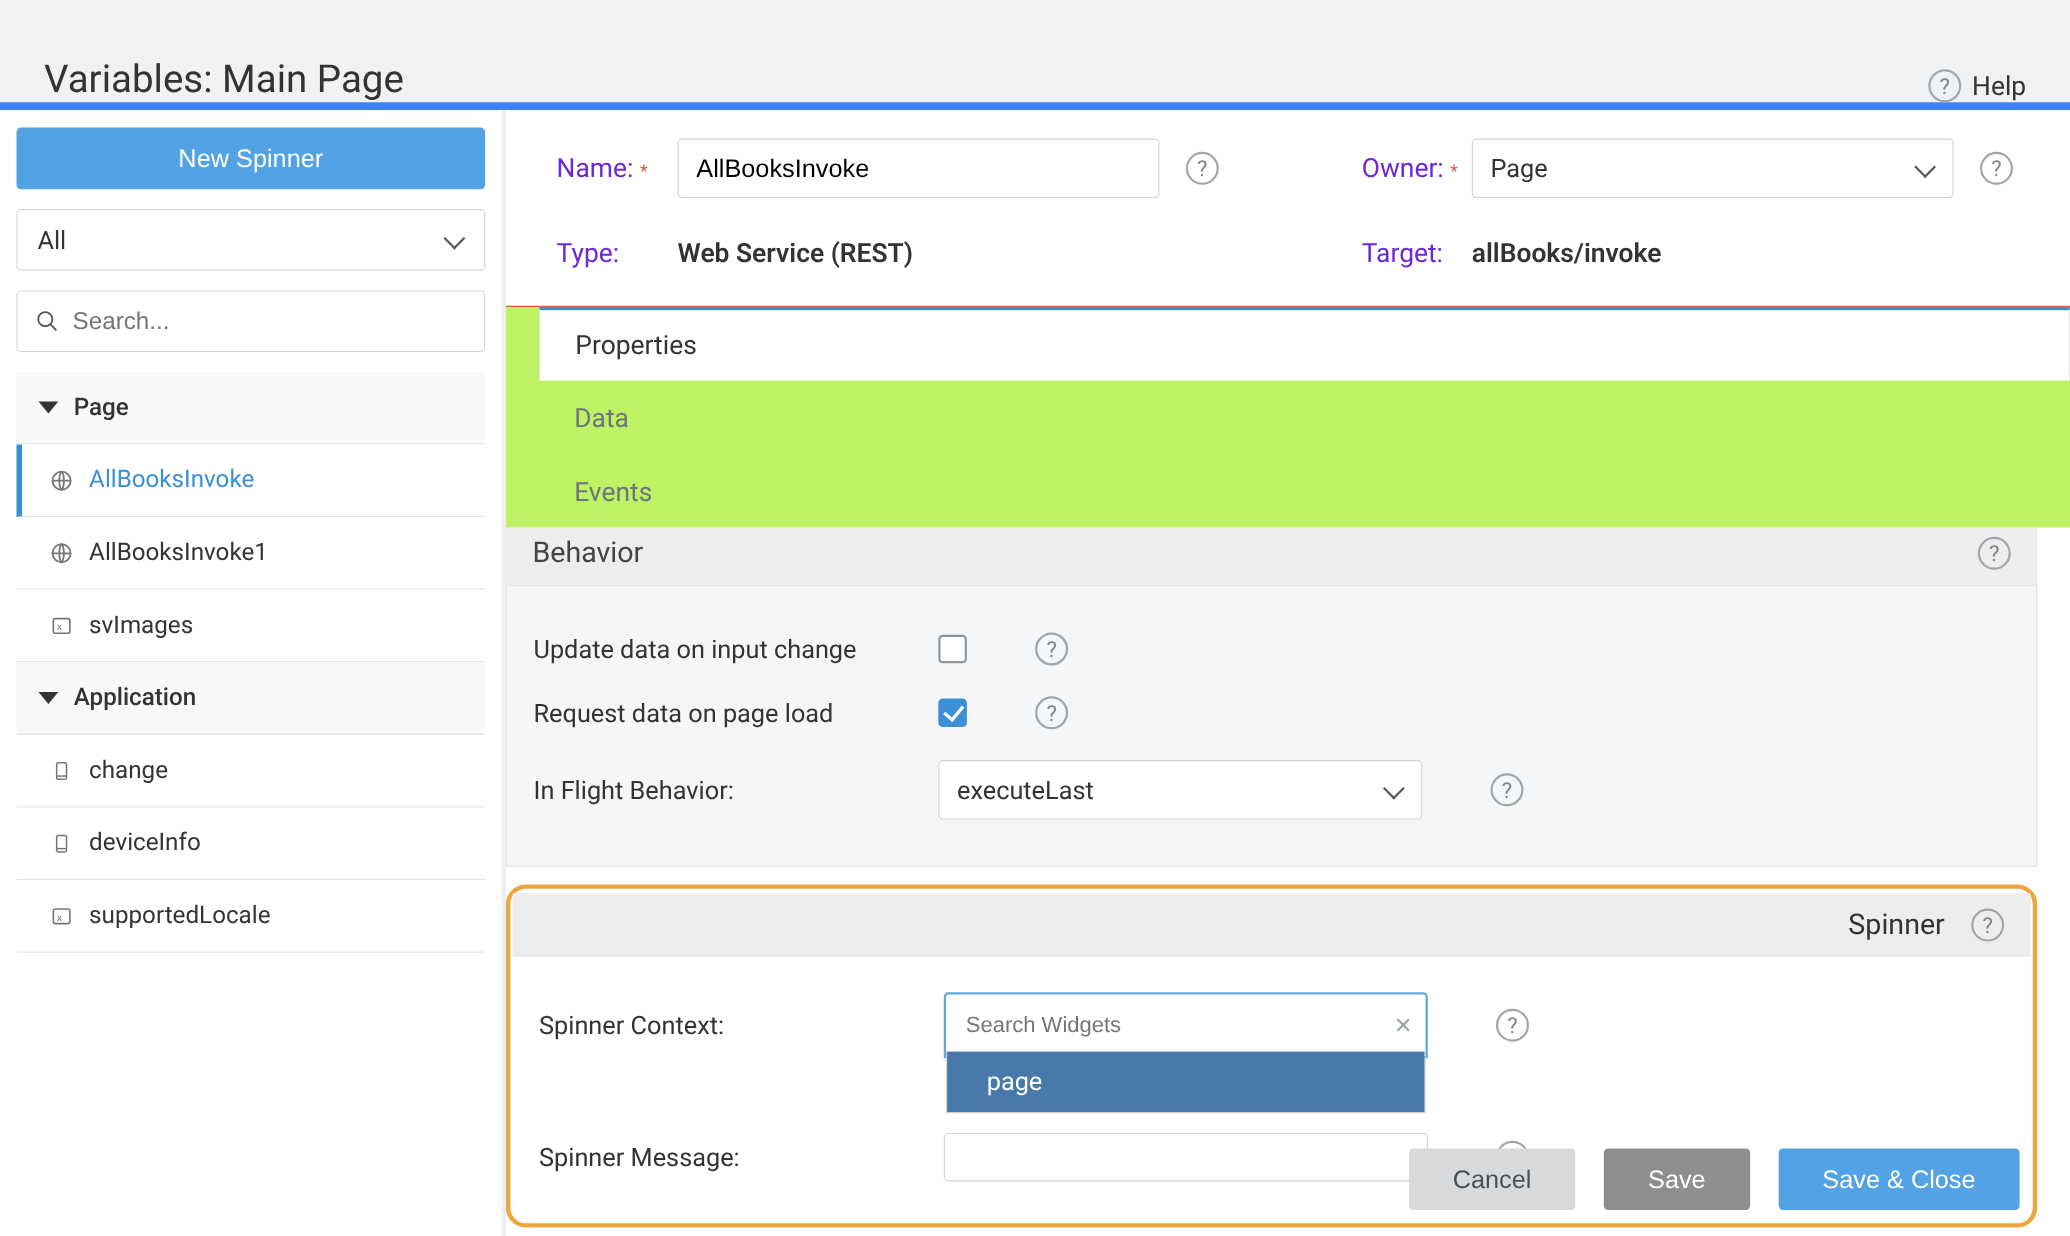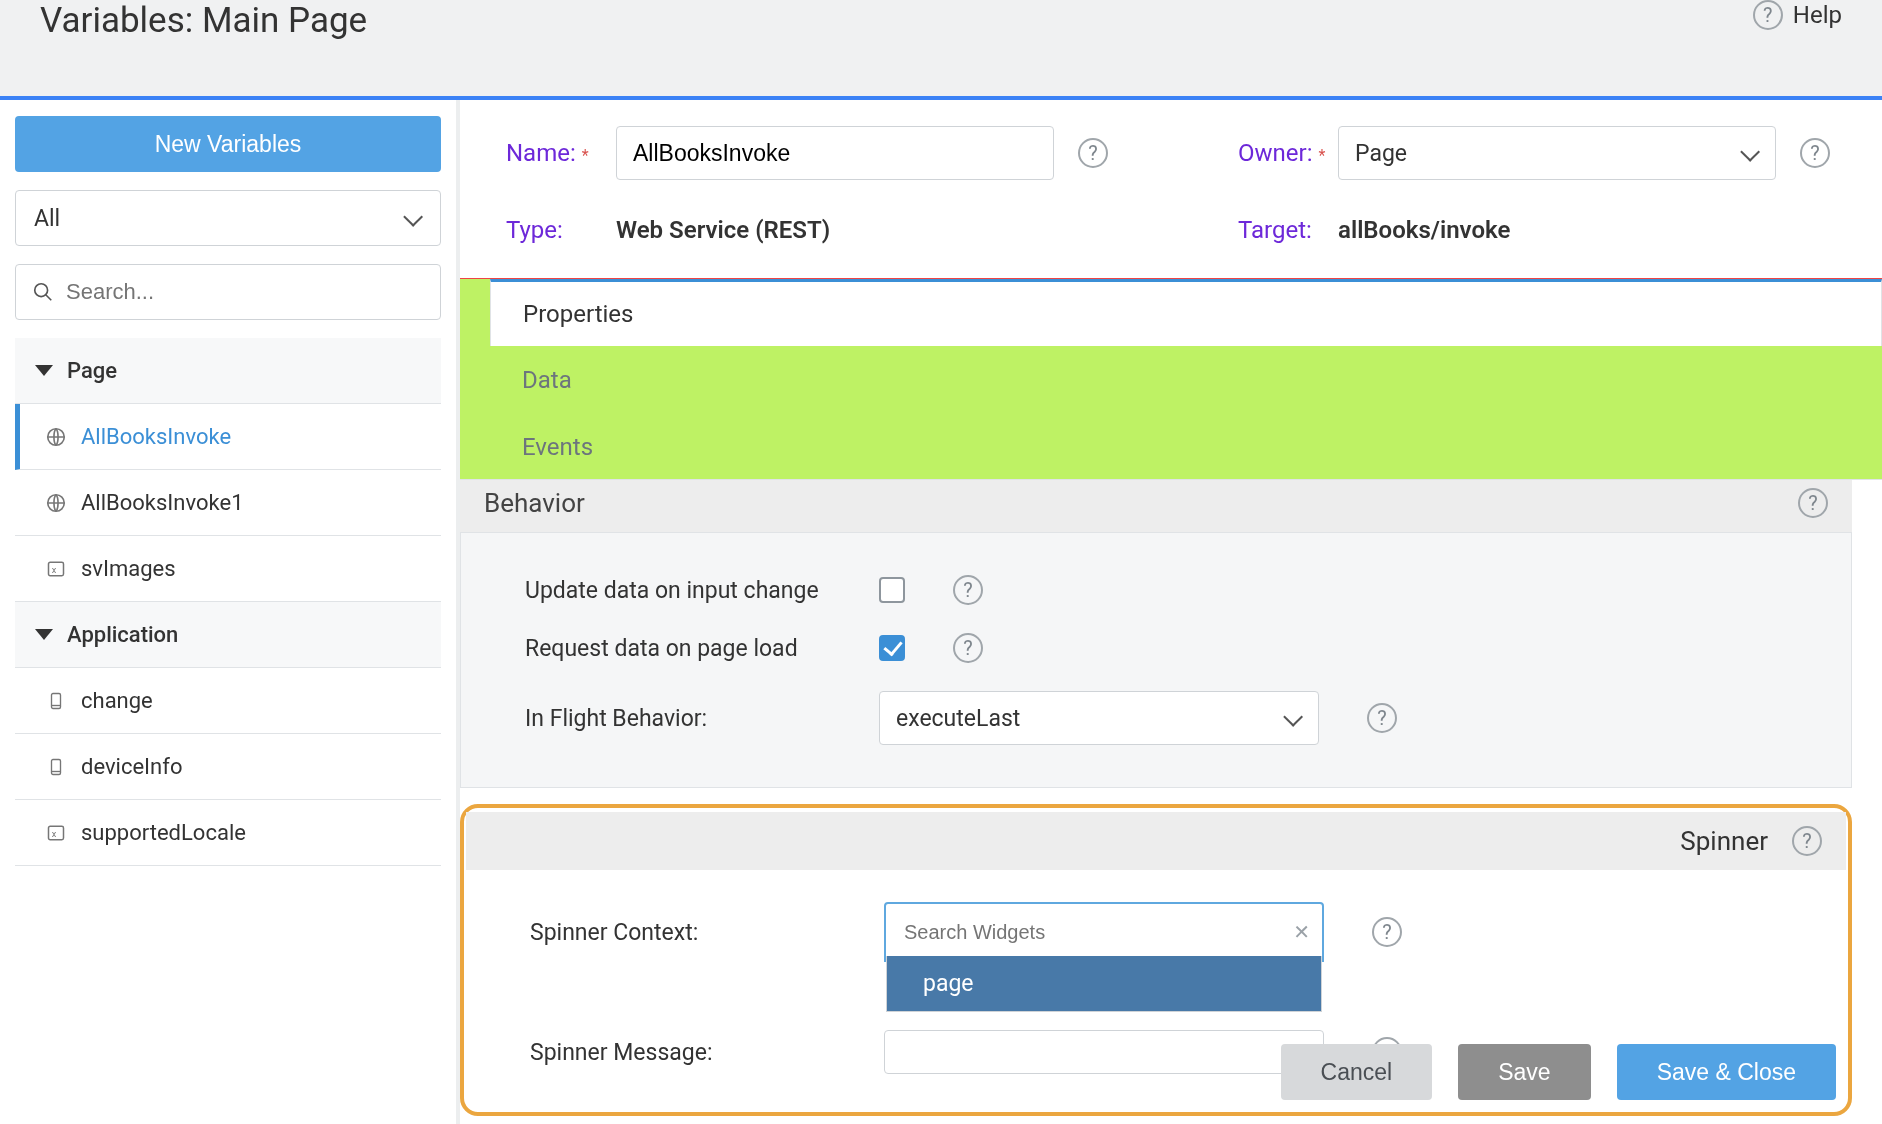--- a/index.html
+++ b/index.html
@@ -1,19 +1,19 @@
 <!DOCTYPE html>
 <html><head>
 <meta charset="utf-8">
 <style>
   * { box-sizing: border-box; margin: 0; padding: 0; }
   html, body { width: 1882px; height: 1124px; font-family: -apple-system, BlinkMacSystemFont, "Segoe UI", Roboto, Helvetica, Arial, sans-serif; color: #333; background: #fff; }
 
   
-  .topbar { height: 100px; display: flex; align-items: flex-start; justify-content: space-between; padding: 0 40px; background: #f0f1f2; border-bottom: 4px solid #3b82f6; }
+  .topbar { height: 100px; display: flex; align-items: flex-end; justify-content: space-between; padding: 0 40px; background: #f0f1f2; border-bottom: 7px solid #3b82f6; }
   .page-title { font-size: 35px; font-weight: 400; color: #333; }
   .topbar-right { display: flex; align-items: center; gap: 10px; }
   .help-link { font-size: 24px; color: #333; cursor: pointer; }
 
   
   .main { display: flex; height: calc(100% - 100px); }
 
   .sidebar { width: 460px; min-width: 460px; border-right: 4px solid #eceeef; padding: 16px 15px 0 15px; display: flex; flex-direction: column; }
   .new-var-btn { width: 100%; height: 56px; background: #53a3e4; color: #fff; font-size: 23px; border: none; border-radius: 4px; cursor: pointer; }
   .sidebar-select { margin-top: 18px; width: 100%; height: 56px; border: 1px solid #cfd3d7; border-radius: 4px; background: #fff; display: flex; align-items: center; justify-content: space-between; padding: 0 18px; font-size: 23px; cursor: pointer; }
@@ -46,21 +46,21 @@
   .tabs { margin-top: 34px; background: #bef264; border-top: 1px solid #ef4444; border-bottom: 1px solid #e0e3e6; display: flex; padding-left: 30px; flex-direction: column; }
   .tab { padding: 18px 32px; font-size: 24px; color: #6c757d; cursor: pointer; border-top: 3px solid transparent; }
   .tab.active { background: #fff; color: #333; border-top: 3px solid #3b8fd6; border-left: 1px solid #e0e3e6; border-right: 1px solid #e0e3e6; margin-bottom: -1px; }
 
   
   .props-scroll { flex: 1; overflow: auto; padding-bottom: 20px; }
   .section-card { margin: 0 30px 0 0; }
   .section-heading { background: #ededed; padding: 8px 24px 14px 24px; display: flex; align-items: center; justify-content: space-between; font-size: 26px; font-weight: 400; color: #444; border-bottom: 1px solid #e0e3e6; }
   .section-body { background: #f5f6f7; border: 1px solid #e0e3e6; border-top: none; padding: 28px 24px; }
 
-  .prop-row { display: flex; align-items: center; gap: 24px; padding: 14px 0; margin-left: 40px; }
+  .prop-row { display: flex; align-items: center; gap: 38px; padding: 14px 0; }
   .prop-label { font-size: 23px; color: #333; }
   .prop-label-col { width: 330px; }
 
   
   .cbx { width: 26px; height: 26px; border: 2px solid #8e969d; border-radius: 4px; display: inline-flex; align-items: center; justify-content: center; cursor: pointer; background: #fff; }
   .cbx.checked { background: #3b8fd6; border-color: #3b8fd6; }
   .cbx.checked::after { content: ""; width: 8px; height: 14px; border: solid #fff; border-width: 0 3px 3px 0; transform: rotate(40deg) translate(-1px,-2px); }
 
   .spinner-section-outer { margin: 16px 30px 0 0; border: 4px solid #eba63f; border-radius: 18px; padding: 4px 2px 24px 2px; }
   .spinner-heading { background: #ededed; padding: 14px 24px; display:flex; align-items:center; justify-content:flex-end; font-size:26px; }
@@ -96,21 +96,21 @@
   <div class="page-title">Variables: Main Page</div>
   <div class="topbar-right">
     <span class="help-icon">?</span>
     <span class="help-link">Help</span>
   </div>
 </div>
 
 <div class="main">
 
   <div class="sidebar">
-    <button class="new-var-btn">New Variables</button>
+    <button class="new-var-btn">New Spinner</button>
 
     <div class="sidebar-select">
       <span>All</span>
       <span class="chevron-down"></span>
     </div>
 
     <div class="sidebar-search">
       <svg class="search-glyph" viewBox="0 0 24 24">
           <circle class="ico-stroke" cx="10" cy="10" r="7"></circle>
           <line class="ico-stroke" x1="15" y1="15" x2="21" y2="21"></line>

